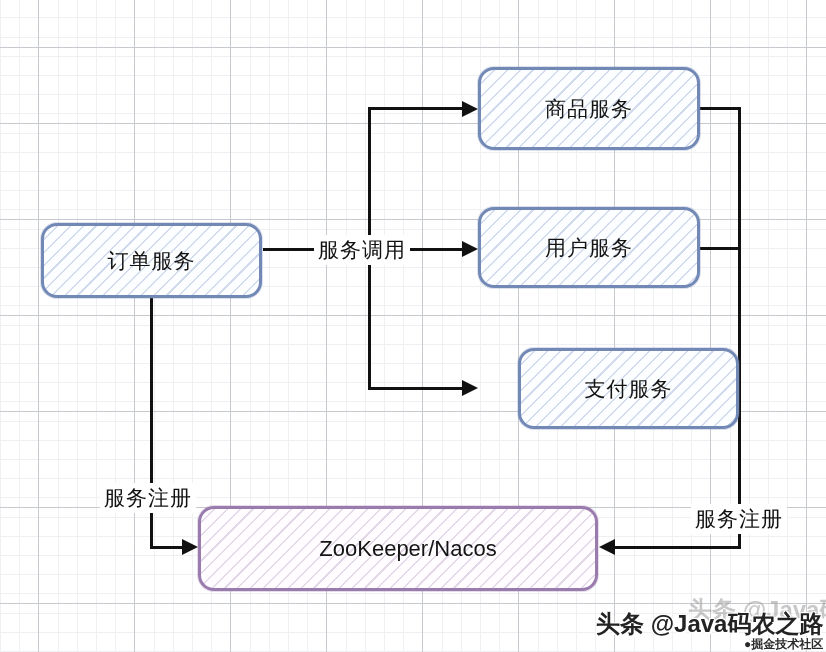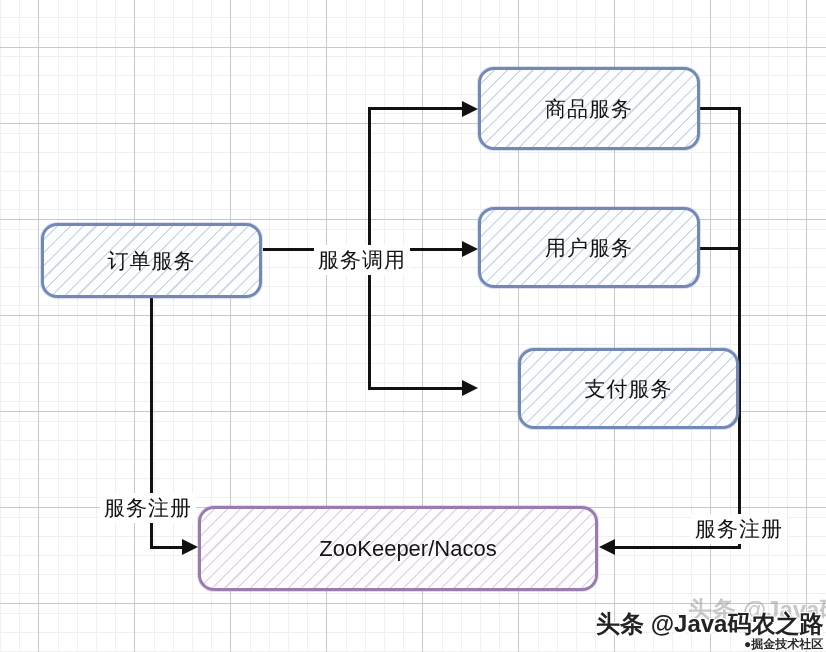--- a/index.html
+++ b/index.html
@@ -42,21 +42,21 @@
   .node-registry{left:198px;top:506px;width:400px;height:85px;font-size:22px;letter-spacing:0;}
   .hline,.vline{position:absolute;background:#111;}
   .hline{height:3px;}
   .vline{width:3px;}
   .arrow-right,.arrow-left{position:absolute;width:0;height:0;border-top:8px solid transparent;border-bottom:8px solid transparent;}
   .arrow-right{border-left:16px solid #111;}
   .arrow-left{border-right:16px solid #111;}
   .edge-label{
     position:absolute;transform:translate(-50%,-50%);
     font-size:21px;color:#111;background:#fff;padding:1px 4px;
-    white-space:nowrap;letter-spacing:1px;font-weight:500;margin-top:10px;
+    white-space:nowrap;letter-spacing:1px;font-weight:500;
   }
   .watermark{position:absolute;left:596px;top:602px;width:240px;height:50px;}
   .wm-ghost{
     position:absolute;left:92px;top:-8px;white-space:nowrap;
     font-size:24px;font-weight:bold;color:#9c9c9c;opacity:.55;
   }
   .wm-main{
     position:absolute;left:0;top:6px;white-space:nowrap;
     font-size:24px;font-weight:bold;color:#232323;
     text-shadow:-1px -1px 0 #fff,1px -1px 0 #fff,-1px 1px 0 #fff,1px 1px 0 #fff,2px 2px 0 #fff;

